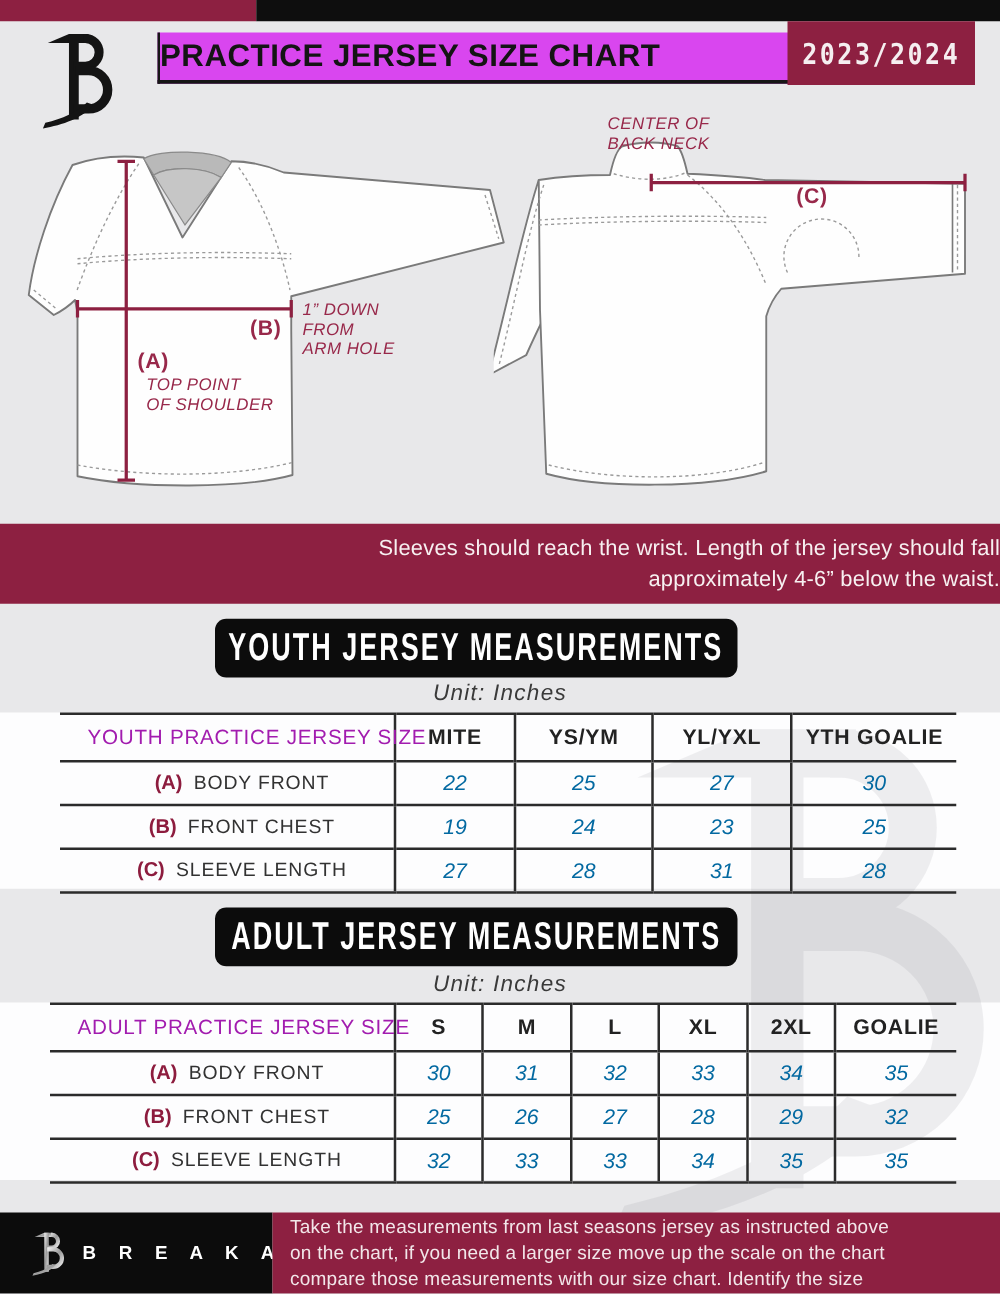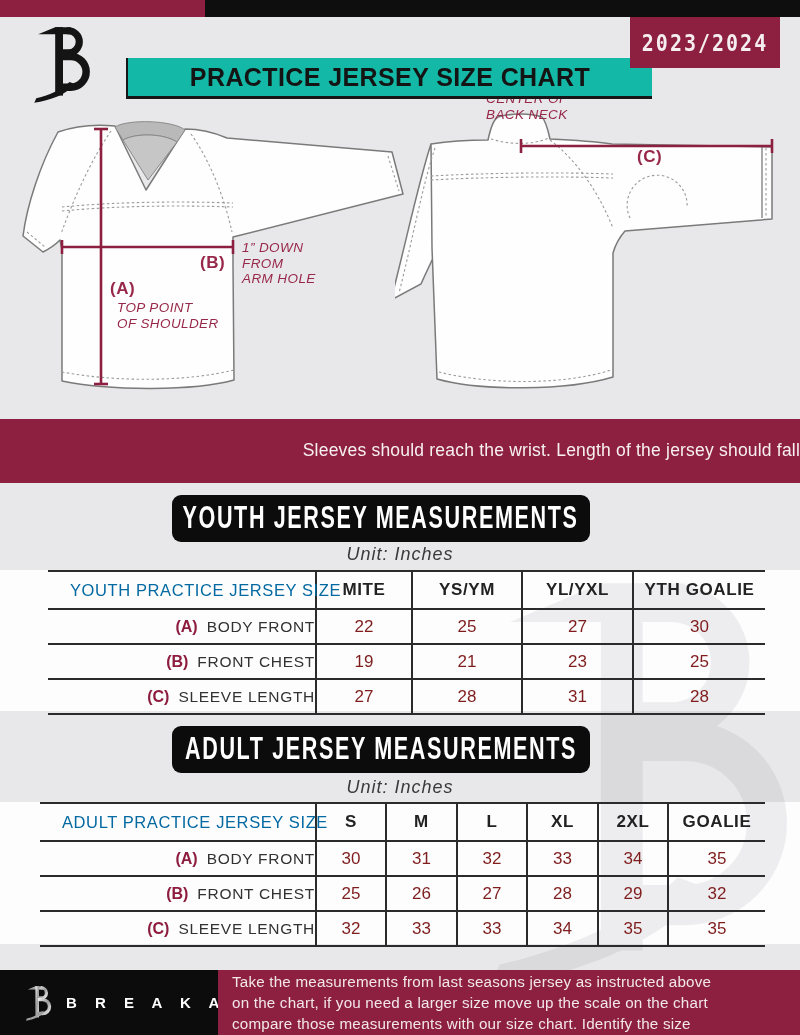--- a/index.html
+++ b/index.html
@@ -5,23 +5,23 @@
   html,body{margin:0;padding:0;background:#cfcfd2;}
   .page{position:relative;width:800px;height:1035px;background:#e8e8ea;overflow:hidden;
         font-family:"Liberation Sans",sans-serif;-webkit-font-smoothing:antialiased;}
   .abs{position:absolute;}
 
   
   .strip-maroon{left:0;top:0;width:205px;height:17px;background:#8d2041;}
   .strip-black{left:205px;top:0;width:595px;height:17px;background:#0e0e0e;}
 
   
-  .title-box{left:126px;top:26px;width:524px;height:38px;background:#14b8a6;
+  .title-box{left:126px;top:26px;width:524px;height:38px;background:#d946ef;
              border-left:2px solid #161616;border-bottom:3px solid #161616;
-             display:flex;align-items:center;justify-content:center;z-index:3;margin-top:32px;}
+             display:flex;align-items:center;justify-content:flex-start;z-index:3;}
   .title-box h1{margin:0;font-size:25px;font-weight:bold;color:#141414;letter-spacing:.4px;white-space:nowrap;}
   .season-box{left:630px;top:17px;width:150px;height:51px;background:#8d2041;
               display:flex;align-items:center;justify-content:center;z-index:3;}
   .season-box span{color:#f5eef0;font-family:"DejaVu Sans Mono",monospace;font-weight:bold;
                    font-size:20px;letter-spacing:2px;transform:scaleY(1.15);display:inline-block;}
 
   
   .ann{color:#98284a;z-index:2;}
   .ann.key{font-weight:bold;font-size:17px;letter-spacing:.5px;}
   .ann.cap{font-style:italic;font-size:13.5px;line-height:15.5px;letter-spacing:.4px;font-weight:500;}
@@ -52,27 +52,27 @@
 
   
   table.sizetable{position:absolute;border-collapse:collapse;table-layout:fixed;z-index:2;}
   table.youth{left:48px;top:570px;width:717px;}
   table.adult{left:40px;top:802px;width:725px;}
   .sizetable th,.sizetable td{padding:0;border-top:2px solid #2b2b2b;background:transparent;}
   .sizetable tr:last-child th,.sizetable tr:last-child td{border-bottom:2px solid #2b2b2b;}
   .sizetable tr>*+*{border-left:2px solid #2b2b2b;}
   .sizetable th{height:36px;}
   .sizetable td{height:33px;}
-  th.rowhead{text-align:left;font-weight:normal;color:#0369a1;font-size:16.5px;
+  th.rowhead{text-align:left;font-weight:normal;color:#a21caf;font-size:16.5px;
              letter-spacing:.6px;padding-left:22px;white-space:nowrap;}
   th.colhead{font-weight:bold;color:#222;font-size:17px;letter-spacing:.6px;text-align:center;}
-  td.lblcell{text-align:right;padding-left:24px;white-space:nowrap;}
+  td.lblcell{text-align:center;padding-left:24px;white-space:nowrap;}
   td.lblcell .key{color:#8d1c3e;font-weight:bold;font-size:16px;margin-right:9px;}
   td.lblcell .lbl{color:#323232;font-size:15.5px;letter-spacing:.7px;}
-  td.val{text-align:center;color:#7f1d1d;font-size:17px;}
+  td.val{text-align:center;color:#0369a1;font-size:17px;font-style:italic;}
 
   
   .footer-black{left:0;top:970px;width:218px;height:65px;background:#0c0c0c;z-index:2;
                 display:flex;align-items:center;}
   .footer-maroon{left:218px;top:970px;width:582px;height:65px;background:#8d2041;z-index:2;
                  display:flex;flex-direction:column;justify-content:center;padding-left:14px;box-sizing:border-box;}
   .footer-maroon div{color:#f2e6e9;font-size:15.2px;line-height:21.3px;letter-spacing:.2px;white-space:nowrap;}
   .brand-word{color:#fff;font-weight:bold;font-size:15px;letter-spacing:7px;margin-left:10px;white-space:nowrap;}
 
   svg{display:block;}
@@ -182,20 +182,21 @@
     <div>ARM HOLE</div>
   </div>
   <div class="abs ann cap" style="left:486px;top:91px;">
     <div>CENTER OF</div>
     <div>BACK NECK</div>
   </div>
   <div class="abs ann key" style="left:637px;top:147px;">(C)</div>
 
   <div class="abs banner">
     <div>Sleeves should reach the wrist. Length of the jersey should fall</div>
+    <div>approximately 4-6” below the waist.</div>
   </div>
 
   <div class="abs watermark">
     <svg width="500" height="472" viewBox="0 0 100 135" fill="none" preserveAspectRatio="xMinYMin meet">
       <path d="M 12 22 L 38 11 L 62 11 L 62 22 Z" fill="currentColor"></path>
       <path d="M 38 11 H 50 V 116 H 38 Z" fill="currentColor"></path>
       <path d="M 56 16.5 H 58 A 17 17 0 0 1 58 50.5 H 44" stroke="currentColor" stroke-width="11"></path>
       <path d="M 46 56 H 62 A 23.5 23.5 0 0 1 62 103 H 44" stroke="currentColor" stroke-width="11.5"></path>
       <path d="M 68 98 C 56 114 30 123 6 127 L 9 120 C 30 115 48 107 60 95 Z" fill="currentColor"></path>
     </svg>
@@ -226,21 +227,21 @@
     <tr>
       <td class="lblcell"><span class="key">(A)</span><span class="lbl">BODY FRONT</span></td>
       <td class="val">22</td>
       <td class="val">25</td>
       <td class="val">27</td>
       <td class="val">30</td>
     </tr>
     <tr>
       <td class="lblcell"><span class="key">(B)</span><span class="lbl">FRONT CHEST</span></td>
       <td class="val">19</td>
-      <td class="val">21</td>
+      <td class="val">24</td>
       <td class="val">23</td>
       <td class="val">25</td>
     </tr>
     <tr>
       <td class="lblcell"><span class="key">(C)</span><span class="lbl">SLEEVE LENGTH</span></td>
       <td class="val">27</td>
       <td class="val">28</td>
       <td class="val">31</td>
       <td class="val">28</td>
     </tr>

